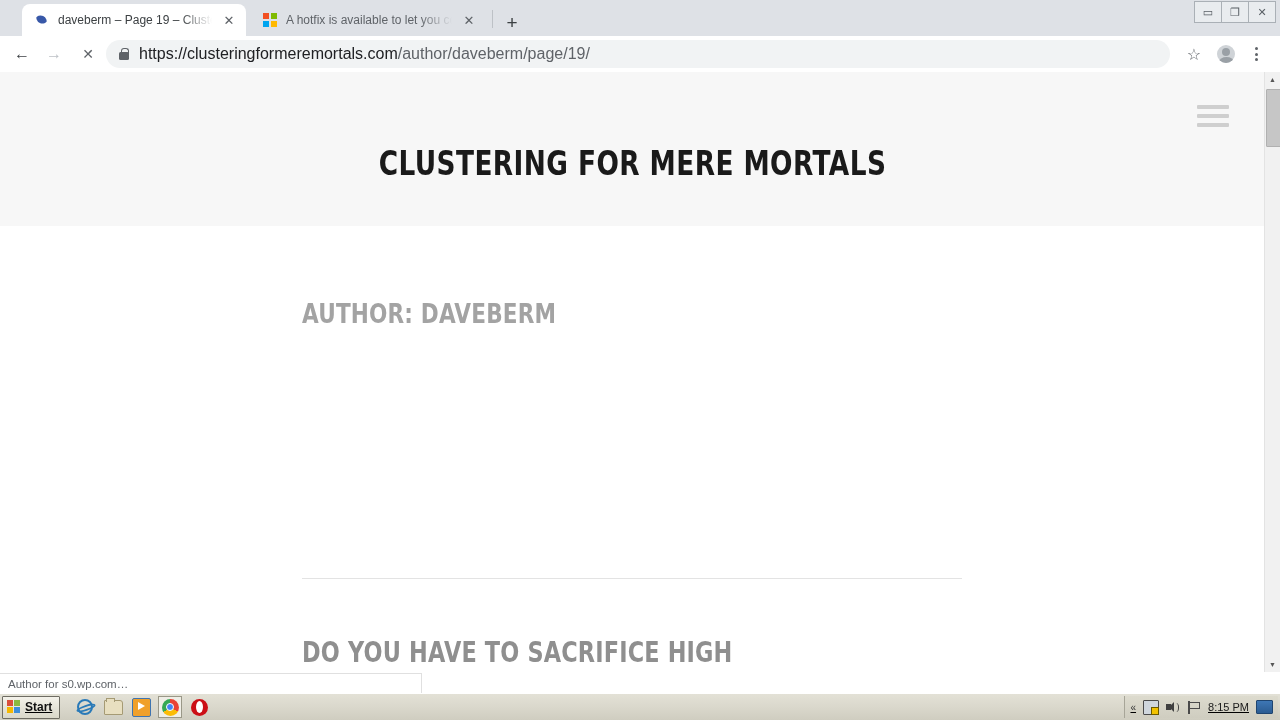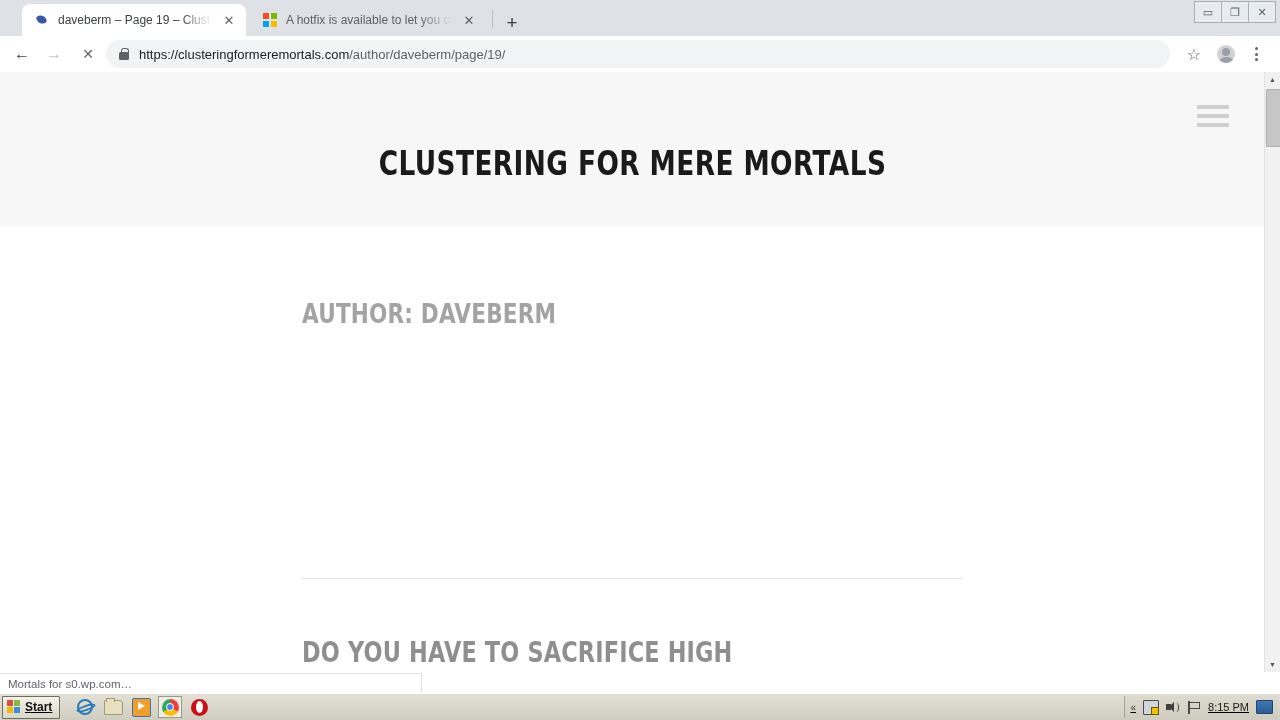--- a/index.html
+++ b/index.html
@@ -62,21 +62,21 @@
   
   .toolbar{position:relative;height:36px;background:#fff;border-bottom:1px solid #dadce0;}
   .navbtn{position:absolute;top:6px;width:24px;height:24px;display:flex;align-items:center;
      justify-content:center;color:#5f6368;font-size:16px;line-height:1;}
   .navbtn.back{left:10px;color:#3c4043;}
   .navbtn.fwd{left:42px;color:#bdc1c6;}
   .navbtn.stop{left:76px;color:#5f6368;font-size:14px;}
   .omnibox{
     position:absolute;left:106px;top:4px;width:1064px;height:28px;
     background:#f1f3f4;border-radius:14px;display:flex;align-items:center;padding:0 12px;
-    box-sizing:border-box;font-size:13px;color:#202124;
+    box-sizing:border-box;font-size:16px;color:#202124;
   }
   .lock{width:12px;height:13px;margin-right:9px;position:relative;flex:0 0 12px;}
   .lock .shackle{position:absolute;left:3px;top:0;width:6px;height:5px;border:1.4px solid #5f6368;
     border-bottom:none;border-radius:3px 3px 0 0;}
   .lock .body{position:absolute;left:1px;top:4.5px;width:10px;height:8px;background:#5f6368;border-radius:1.5px;}
   .urltext{white-space:nowrap;overflow:hidden;}
   .urltext .dim{color:#5f6368;}
   .tbicon{position:absolute;top:6px;width:24px;height:24px;display:flex;align-items:center;
      justify-content:center;color:#5f6368;}
   .tbicon.star{right:74px;font-size:16px;}
@@ -276,21 +276,21 @@
 
     </div>
 
     <div class="pscroll">
       <div class="arrow">▲</div>
       <div class="thumb"></div>
       <div class="arrow bot">▼</div>
     </div>
 
     <div class="statusbar">
-      <span>Mortals for s0.wp.com…</span>
+      <span>Author for s0.wp.com…</span>
     </div>
   </div>
 
   <div class="taskbar">
     <div class="startbtn">
       <span class="startlogo">
           <i></i>
           <i></i>
           <i></i>
           <i></i>

